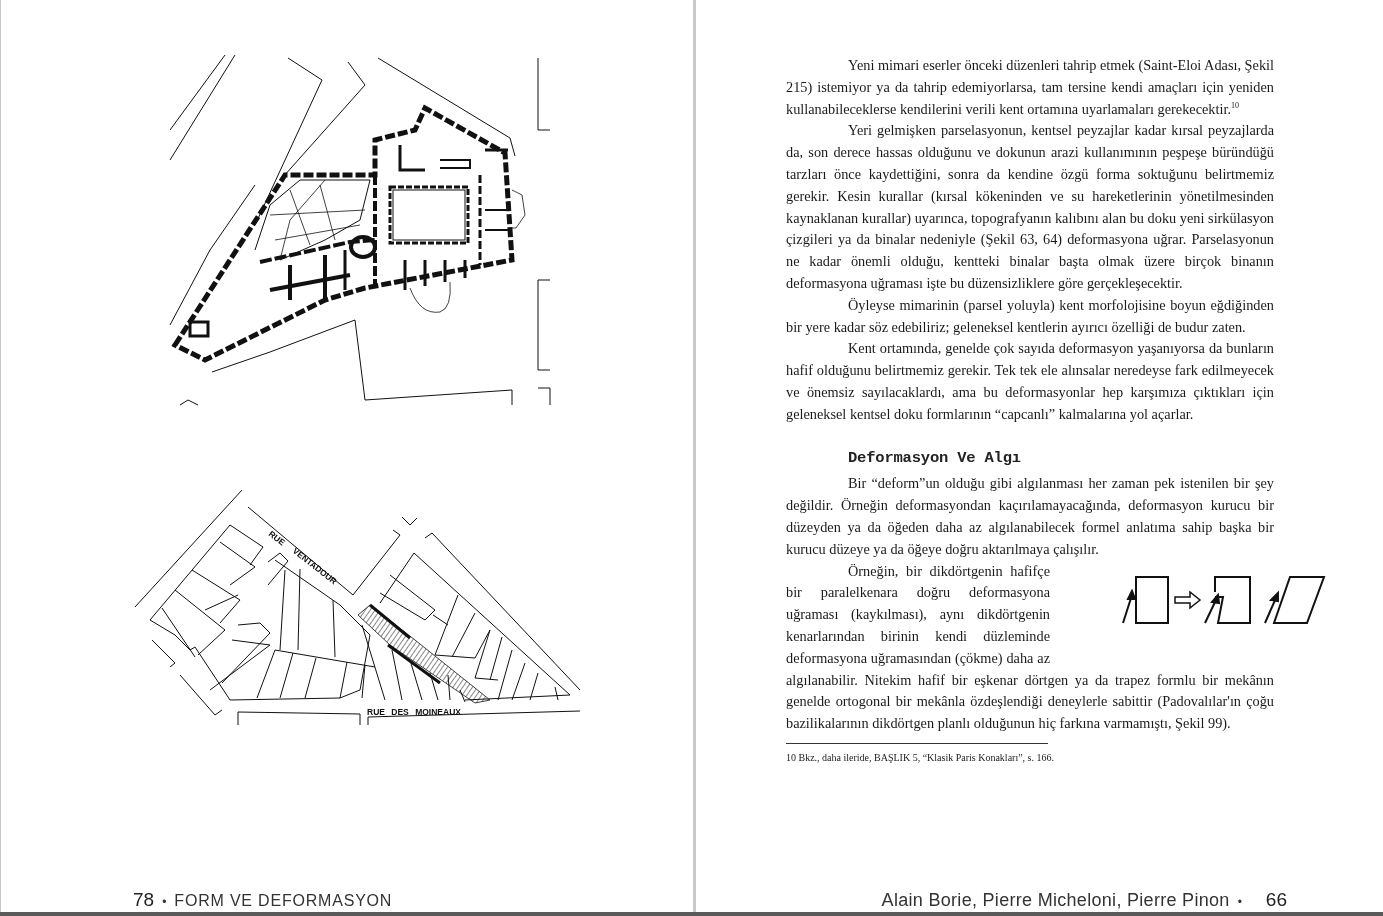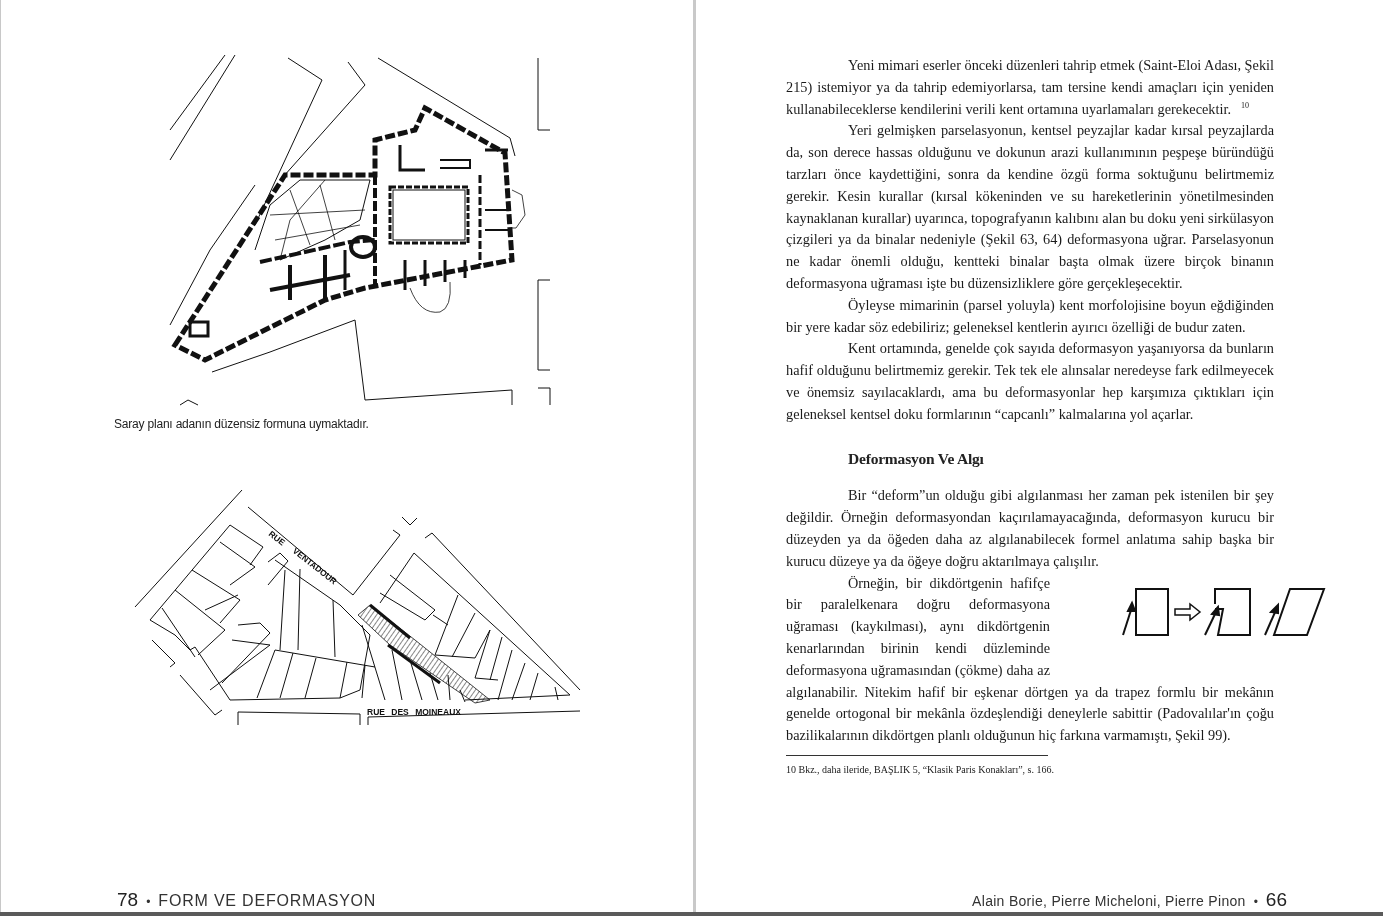--- a/index.html
+++ b/index.html
@@ -11,33 +11,33 @@
 
   .fig { position:absolute; }
   .fig svg { display:block; }
   .caption { position:absolute; font-family:"Liberation Sans", sans-serif; font-size:12px; line-height:17px; color:#222; letter-spacing:-0.2px; }
   .caption p { margin:0; }
   .cap60 { left:114px; top:416px; width:430px; }
   .cap61 { left:114px; top:743px; width:488px; text-align:justify; }
 
   .body { position:absolute; left:786px; top:55px; width:488px; font-family:"Liberation Serif", serif; font-size:14.3px; line-height:21.8px; color:#1a1a1a; text-align:justify; }
   .body p { margin:0; text-indent:62px; }
-  .body sup { font-size:8px; line-height:0; vertical-align:6px;margin-left:10px; }
-  .heading { font-family:Liberation Serif, serif; font-weight:bold; font-size:15.5px; color:#222; margin:22px 0 16px 62px; text-indent:0 !important; letter-spacing:-0.2px; }
+  .body sup { font-size:8px; line-height:0; vertical-align:6px; }
+  .heading { font-family:Liberation Mono, monospace; font-weight:bold; font-size:15.5px; color:#222; margin:22px 0 4px 62px; text-indent:0 !important; letter-spacing:-0.2px; }
   .wrap-fig { float:right; width:212px; height:82px; margin:6px 4px 0 8px; }
   .fn-rule { width:262px; height:1px; background:#333; margin:8px 0 6px 0; }
   .footnote { font-family:"Liberation Serif", serif; font-size:10px; line-height:16px; color:#1a1a1a; text-indent:0 !important; }
 
   .folio { position:absolute; top:889px; font-family:"Liberation Sans", sans-serif; color:#333; display:flex; align-items:baseline; }
   .folio-left { left:117px; }
   .folio-right { right:96px; }
-  .pnum { font-size:19px; color:#222; }
+  .pnum { font-size:19px; color:#222;margin-left:16px; }
   .bullet { font-size:12px; margin:0 8px; }
   .runhead { font-size:16px; letter-spacing:0.8px; }
-  .runhead-r { font-size:14px; letter-spacing:0.3px; }
+  .runhead-r { font-size:18px; letter-spacing:0.3px; }
 </style>
 </head>
 <body>
 
 <div class="spread">
   <div class="left-edge"></div>
   <div class="gutter"></div>
 
   <div class="fig" style="left:160px;top:50px;">
     <svg width="400" height="360" viewBox="0 0 400 360" fill="none" stroke="#111" stroke-width="1">
@@ -86,21 +86,20 @@
       <polyline points="160,135 175,190" stroke-width="0.8"></polyline>
       <ellipse cx="203" cy="197" rx="12" ry="10" stroke-width="4"></ellipse>
 
       <path d="M250,238 Q260,265 280,262 Q292,258 290,232" stroke-width="0.8"></path>
       <path d="M352,140 L362,145 L365,165 L356,178 L352,178" stroke-width="0.8"></path>
       <rect x="30" y="272" width="18" height="14" stroke-width="3"></rect>
     </svg>
   </div>
 
   <div class="caption cap60">
-    <p>Saray planı adanın düzensiz formuna uymaktadır.</p>
   </div>
 
   <div class="fig" style="left:130px;top:485px;">
     <svg width="480" height="240" viewBox="0 0 480 240" fill="none" stroke="#111" stroke-width="1">
       <defs>
         <pattern id="hatch" width="4" height="4" patternUnits="userSpaceOnUse" patternTransform="rotate(35)">
           <line x1="0" y1="0" x2="0" y2="4" stroke="#111" stroke-width="1"></line>
         </pattern>
       </defs>
 

